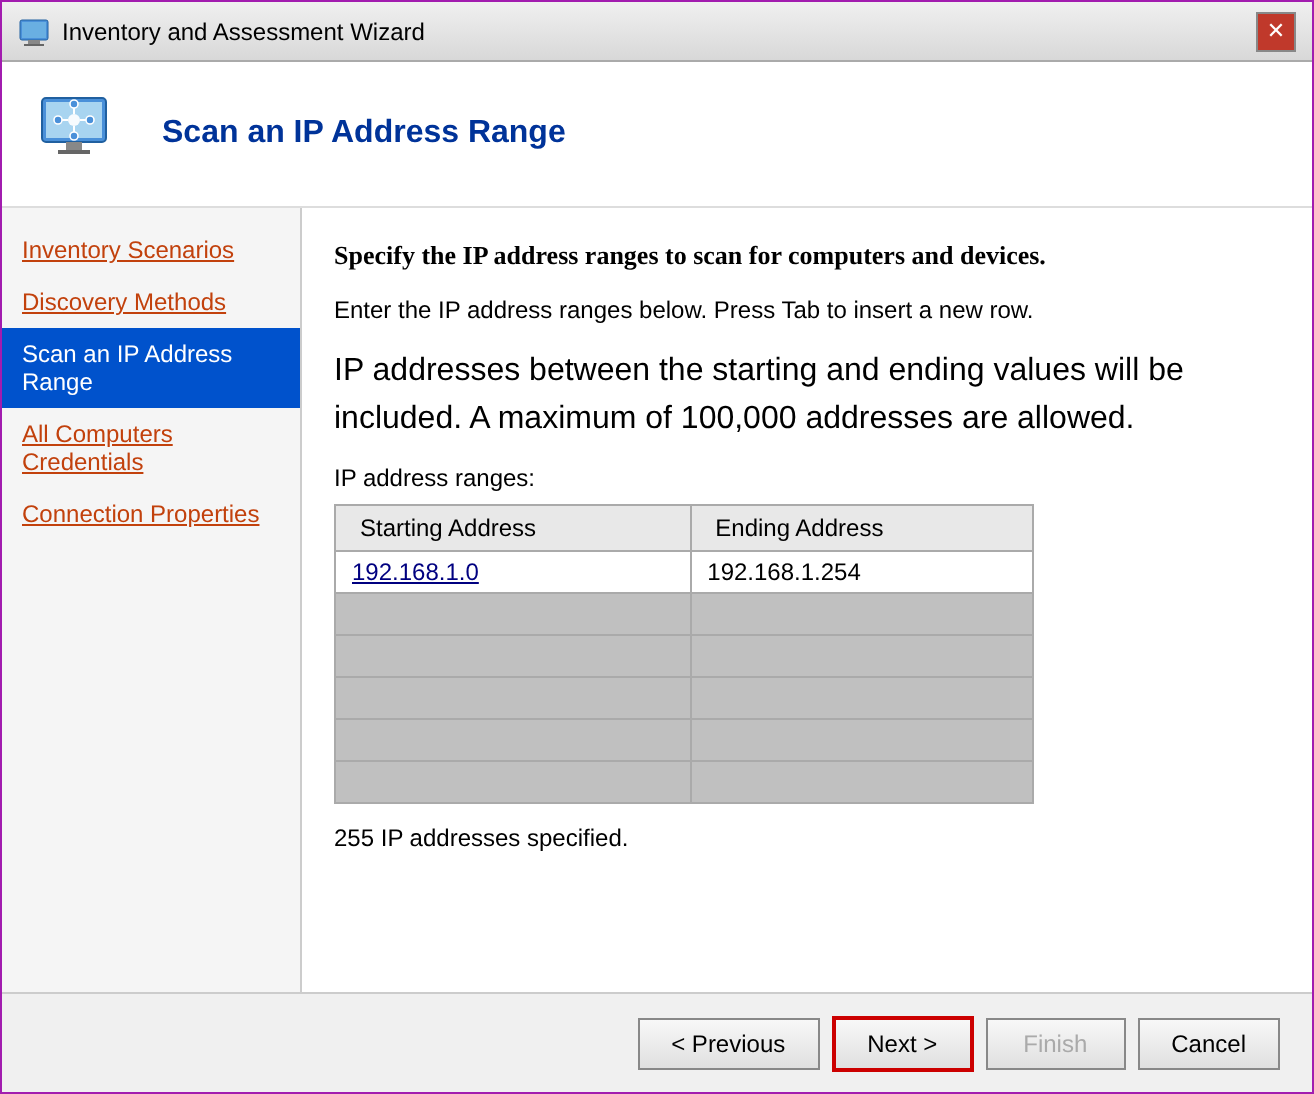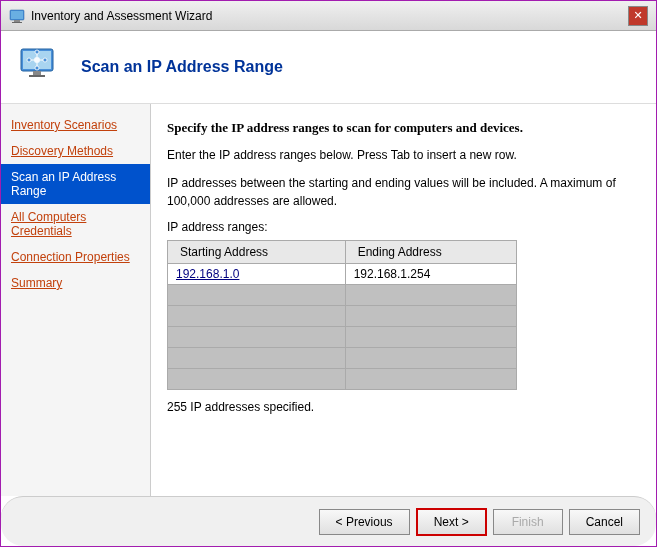--- a/index.html
+++ b/index.html
@@ -117,21 +117,21 @@
       font-weight: bold;
       margin-bottom: 10px;
       font-family: Liberation Serif, serif;
     }
     .main-description {
       font-size: 12px;
       margin-bottom: 10px;
       line-height: 1.5;
     }
     .main-note {
-      font-size: 12px;
+      font-size: 16px;
       margin-bottom: 10px;
       line-height: 1.5;
     }
     .ip-label {
       font-size: 12px;
       margin-bottom: 6px;
     }
     
     .ip-table {
       border: 1px solid #888;
@@ -172,21 +172,20 @@
     .footer {
       background: #f0f0f0;
       border-top: 1px solid #ccc;
       padding: 10px 16px;
       display: flex;
       justify-content: flex-end;
       align-items: center;
       gap: 6px;
       flex-shrink: 0;
       height: 50px;
-      border-radius: 22px;
     }
     .btn {
       padding: 5px 16px;
       font-size: 12px;
       border: 1px solid #888;
       background: linear-gradient(to bottom, #f8f8f8, #e0e0e0);
       cursor: pointer;
       min-width: 70px;
       color: #000;
     }
@@ -239,21 +238,20 @@
   </div>
 
   <div class="body">
 
     <div class="sidebar">
       <div class="sidebar-item">Inventory Scenarios</div>
       <div class="sidebar-item">Discovery Methods</div>
       <div class="sidebar-item active">Scan an IP Address Range</div>
       <div class="sidebar-item">All Computers Credentials</div>
       <div class="sidebar-item">Connection Properties</div>
-      <div class="sidebar-item">Summary</div>
     </div>
 
     <div class="main">
       <div class="main-title">Specify the IP address ranges to scan for computers and devices.</div>
       <div class="main-description">Enter the IP address ranges below. Press Tab to insert a new row.</div>
       <div class="main-note">IP addresses between the starting and ending values will be included. A maximum of 100,000 addresses are allowed.</div>
       <div class="ip-label">IP address ranges:</div>
 
       <div class="ip-table-wrapper">
         <table class="ip-table">

